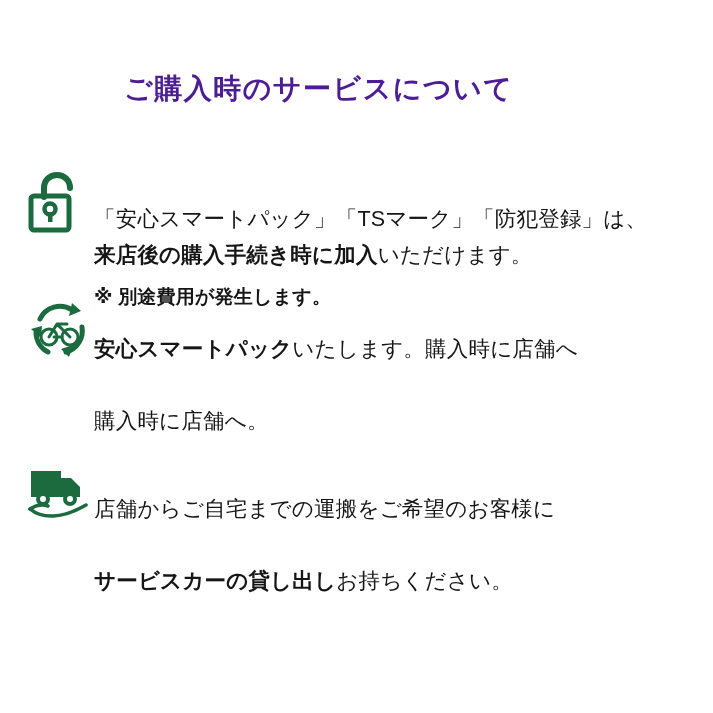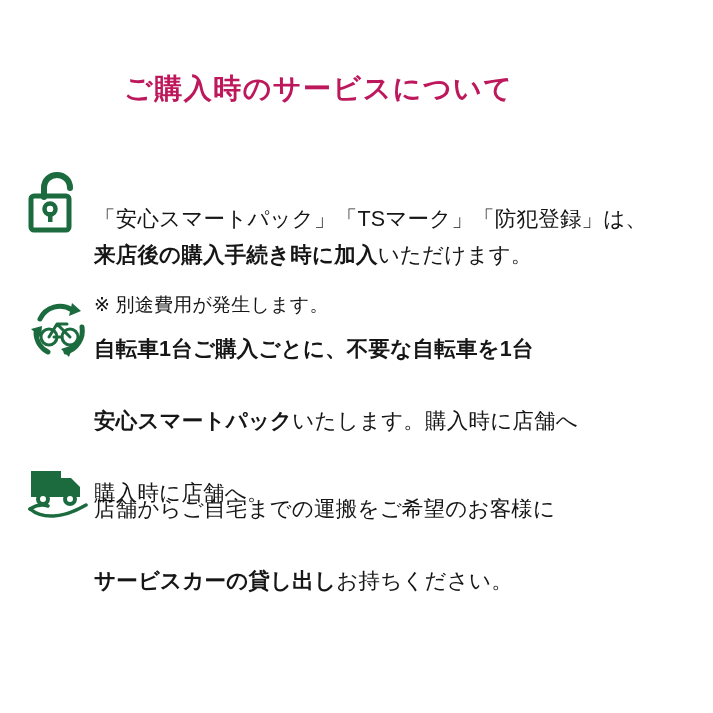--- a/index.html
+++ b/index.html
@@ -20,21 +20,21 @@
     height: 713px;
     box-sizing: border-box;
   }
   .heading {
     position: absolute;
     left: 124px;
     top: 70px;
     font-size: 28px;
     font-weight: bold;
     letter-spacing: 1.5px;
-    color: #be185d;
+    color: #4c1d95;
     white-space: nowrap;
   }
 
   .item {
     position: absolute;
     display: flex;
     align-items: flex-start;
   }
   .icon-box {
     width: 66px;
@@ -49,23 +49,24 @@
     line-height: 1.68;
     color: #161616;
     letter-spacing: 0.2px;
   }
   .text-box .b {
     font-weight: bold;
   }
   .note {
     display: block;
     font-size: 19px;
-    margin-top: 16px;
+    margin-top: 8px;
     color: #161616;
     letter-spacing: 0.2px;
+    font-weight: bold;
   }
 
   
   #item-1 { left: 28px; top: 165px; width: 656px; }
   #item-2 { left: 28px; top: 295px; width: 656px; }
   #item-3 { left: 28px; top: 455px; width: 656px; }
 
   #item-1 .icon-box { padding-top: 6px; }
   #item-2 .icon-box { padding-top: 4px; }
   #item-3 .icon-box { padding-top: 6px; }
@@ -106,21 +107,20 @@
         <path d="M54 28 A22 22 0 0 1 38 53" fill="none" stroke="#1b6b3f" stroke-width="5" stroke-linecap="round"></path>
         <polygon points="41,58 33,50 45,46" fill="#1b6b3f"></polygon>
         <path d="M8 34 A22 22 0 0 0 20 53" fill="none" stroke="#1b6b3f" stroke-width="5" stroke-linecap="round"></path>
         <polygon points="3,30 14,27 13,39" fill="#1b6b3f"></polygon>
         <circle cx="21" cy="38" r="8" fill="none" stroke="#1b6b3f" stroke-width="3"></circle>
         <circle cx="42" cy="38" r="8" fill="none" stroke="#1b6b3f" stroke-width="3"></circle>
         <path d="M21 38 L29 25 L39 25 M29 25 L42 38 M26 38 L34 38" fill="none" stroke="#1b6b3f" stroke-width="3" stroke-linecap="round" stroke-linejoin="round"></path>
       </svg>
     </div>
     <div class="text-box">
-      <span class="line b">自転車1台ご購入ごとに、不要な自転車を1台</span>
       <span class="line">
         <span class="b">安心スマートパック</span><span>いたします。購入時に店舗へ</span>
       </span>
       <span class="line">購入時に店舗へ。</span>
     </div>
   </div>
 
   <div class="item" id="item-3">
     <div class="icon-box">
       <svg width="62" height="60" viewBox="0 0 62 60" aria-hidden="true">

